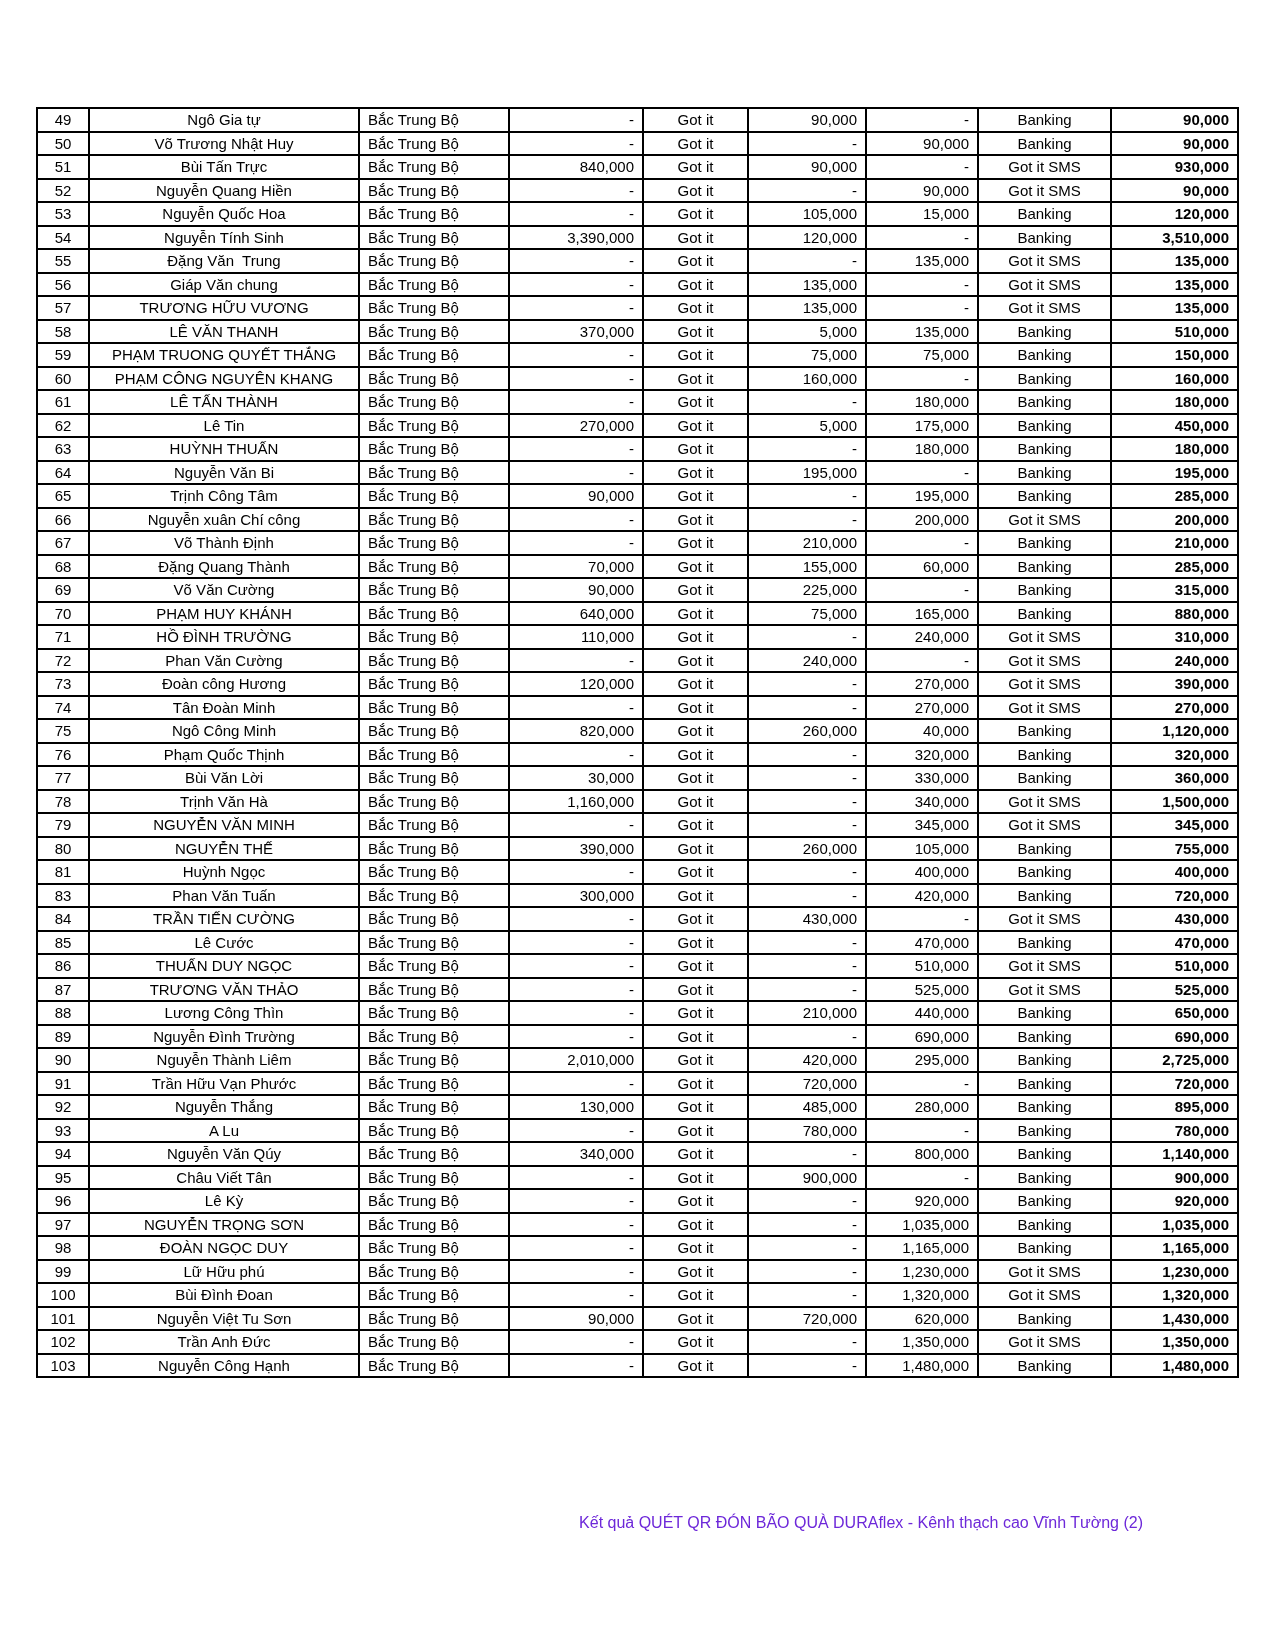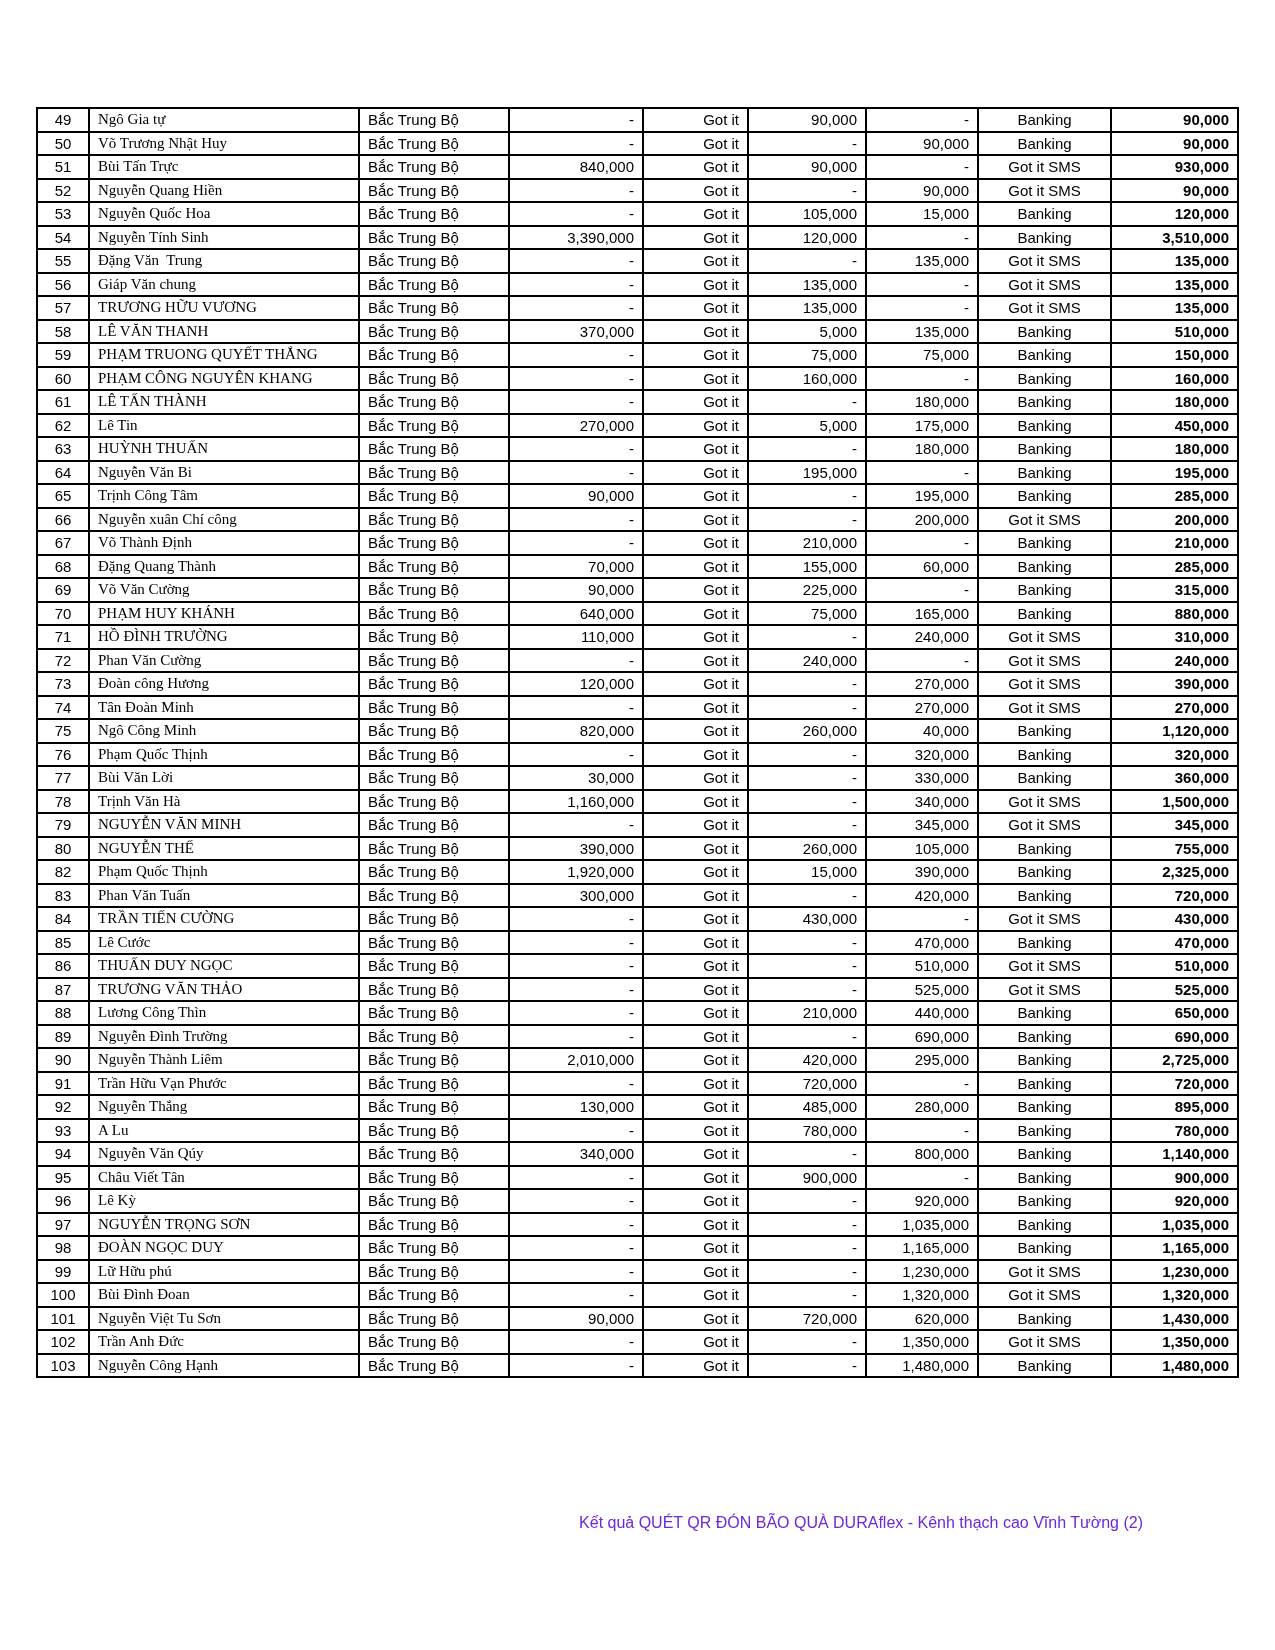--- a/index.html
+++ b/index.html
@@ -21,24 +21,24 @@
     border: 2px solid #000;
     height: 23.5px;
     font-size: 15px;
     line-height: 21px;
     padding: 0 8px;
     white-space: pre;
     overflow: hidden;
     vertical-align: middle;
   }
   td.c0 { text-align: center; padding: 0 2px; margin-top: 24px; }
-  td.c1 { text-align: left; font-family: Liberation Serif, serif; }
+  td.c1 { text-align: center; }
   td.c2 { text-align: left; }
   td.c3, td.c5, td.c6 { text-align: right; }
-  td.c4 { text-align: right; }
+  td.c4 { text-align: center; }
   td.c7 { text-align: center; }
   td.c8 { text-align: right; font-weight: bold; }
   td.dash { padding-right: 34px; }
   .footer-caption {
     position: absolute;
     top: 1514px;
     right: 132px;
     font-size: 16px;
     color: #6d28d9;
     white-space: pre;
@@ -406,29 +406,29 @@
         <td class="c1">NGUYỄN THẾ</td>
         <td class="c2">Bắc Trung Bộ</td>
         <td class="c3">390,000</td>
         <td class="c4">Got it</td>
         <td class="c5">260,000</td>
         <td class="c6">105,000</td>
         <td class="c7">Banking</td>
         <td class="c8">755,000</td>
       </tr>
       <tr>
-        <td class="c0">82</td>
-        <td class="c1">Phạm Quốc Thịnh</td>
-        <td class="c2">Bắc Trung Bộ</td>
-        <td class="c3">1,920,000</td>
-        <td class="c4">Got it</td>
-        <td class="c5">15,000</td>
-        <td class="c6">390,000</td>
-        <td class="c7">Banking</td>
-        <td class="c8">2,325,000</td>
+        <td class="c0">81</td>
+        <td class="c1">Huỳnh Ngọc</td>
+        <td class="c2">Bắc Trung Bộ</td>
+        <td class="c3 dash">-</td>
+        <td class="c4">Got it</td>
+        <td class="c5 dash">-</td>
+        <td class="c6">400,000</td>
+        <td class="c7">Banking</td>
+        <td class="c8">400,000</td>
       </tr>
       <tr>
         <td class="c0">83</td>
         <td class="c1">Phan Văn Tuấn</td>
         <td class="c2">Bắc Trung Bộ</td>
         <td class="c3">300,000</td>
         <td class="c4">Got it</td>
         <td class="c5 dash">-</td>
         <td class="c6">420,000</td>
         <td class="c7">Banking</td>

